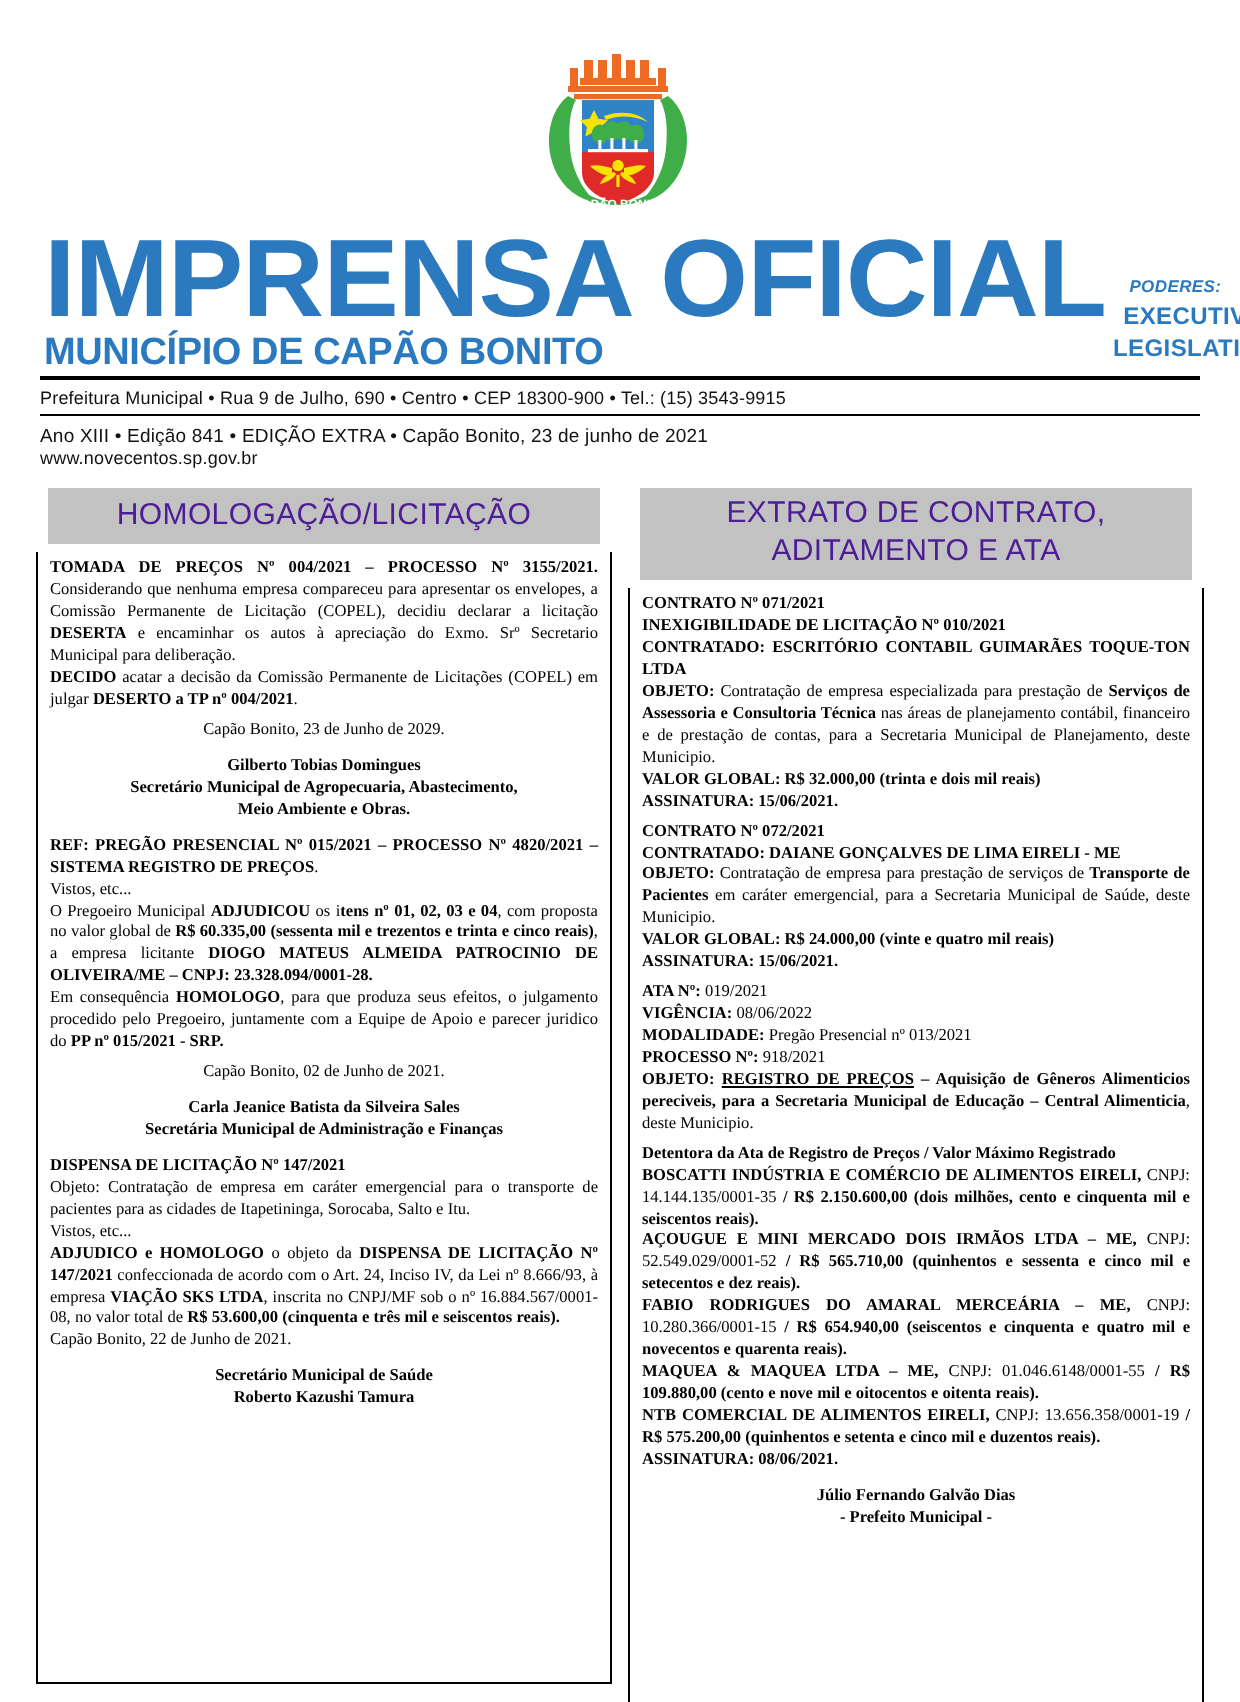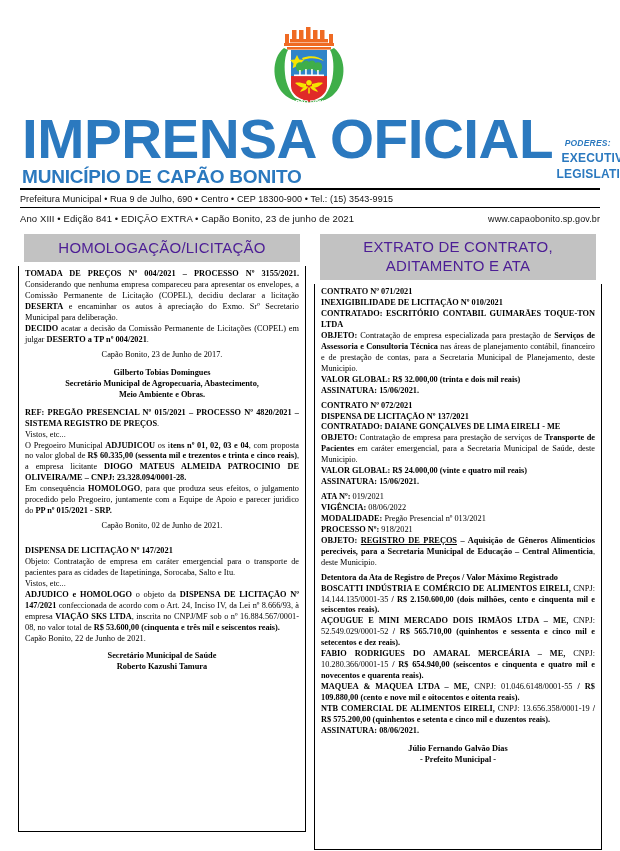--- a/index.html
+++ b/index.html
@@ -125,20 +125,21 @@
   .edition-line {
     margin: 0 20px;
     padding: 5px 0 4px 0;
     display: flex;
     justify-content: space-between;
     align-items: baseline;
     font-family: "Liberation Sans Narrow", "Liberation Sans", sans-serif;
     font-size: 9.5px;
     letter-spacing: 0.1px;
     color: #111;
+    flex-direction: column;
   }
   .edition-line .site {
     font-size: 9px;
   }
 
   
   .columns {
     display: flex;
     margin: 6px 18px 0 18px;
     gap: 0;
@@ -273,54 +274,58 @@
         <span class="power-item">LEGISLATIVO</span>
       </div>
     </div>
   </div>
 
   <div class="rule thick"></div>
   <div class="address-line">Prefeitura Municipal • Rua 9 de Julho, 690 • Centro • CEP 18300-900 • Tel.: (15) 3543-9915</div>
   <div class="rule"></div>
   <div class="edition-line">
     <span>Ano XIII • Edição 841 • EDIÇÃO EXTRA • Capão Bonito, 23 de junho de 2021</span>
-    <span class="site">www.capaobonito.sp.gov.br</span>
+    <span class="site">www.novecentos.sp.gov.br</span>
   </div>
 
   <div class="columns">
 
     <div class="col col-left">
       <div class="sec-head">HOMOLOGAÇÃO/LICITAÇÃO</div>
       <div class="col-inner body-text">
         <div>
             <p><b>TOMADA DE PREÇOS Nº 004/2021 – PROCESSO Nº 3155/2021.</b> Considerando que nenhuma empresa compareceu para apresentar os envelopes, a Comissão Permanente de Licitação (COPEL), decidiu declarar a licitação <b>DESERTA</b> e encaminhar os autos à apreciação do Exmo. Srº Secretario Municipal para deliberação.</p>
             <p><b>DECIDO</b> acatar a decisão da Comissão Permanente de Licitações (COPEL) em julgar <b>DESERTO a TP nº 004/2021</b>.</p>
           </div>
         <div class="gap-sm"></div>
         <div>
-            <p class="p-center">Capão Bonito, 23 de Junho de 2017.</p>
+            <p class="p-center">Capão Bonito, 23 de Junho de 2029.</p>
           </div>
         <div class="gap"></div>
         <div>
             <p class="p-center p-bold">Gilberto Tobias Domingues</p>
             <p class="p-center p-bold">Secretário Municipal de Agropecuaria, Abastecimento,</p>
             <p class="p-center p-bold">Meio Ambiente e Obras.</p>
           </div>
         <div class="gap"></div>
         <div>
             <p><b>REF: PREGÃO PRESENCIAL Nº 015/2021 – PROCESSO Nº 4820/2021 – SISTEMA REGISTRO DE PREÇOS</b>.</p>
             <p class="p-left">Vistos, etc...</p>
             <p>O Pregoeiro Municipal <b>ADJUDICOU</b> os i<b>tens nº 01, 02, 03 e 04</b>, com proposta no valor global de <b>R$ 60.335,00 (sessenta mil e trezentos e trinta e cinco reais)</b>, a empresa licitante <b>DIOGO MATEUS ALMEIDA PATROCINIO DE OLIVEIRA/ME – CNPJ: 23.328.094/0001-28.</b></p>
             <p>Em consequência <b>HOMOLOGO</b>, para que produza seus efeitos, o julgamento procedido pelo Pregoeiro, juntamente com a Equipe de Apoio e parecer juridico do <b>PP nº 015/2021 - SRP.</b></p>
           </div>
         <div class="gap-sm"></div>
         <div>
             <p class="p-center">Capão Bonito, 02 de Junho de 2021.</p>
           </div>
         <div class="gap"></div>
+        <div>
+            <p class="p-center p-bold">Carla Jeanice Batista da Silveira Sales</p>
+            <p class="p-center p-bold">Secretária Municipal de Administração e Finanças</p>
+          </div>
         <div class="gap"></div>
         <div>
             <p class="p-left"><b>DISPENSA DE LICITAÇÃO Nº 147/2021</b></p>
             <p>Objeto: Contratação de empresa em caráter emergencial para o transporte de pacientes para as cidades de Itapetininga, Sorocaba, Salto e Itu.</p>
             <p class="p-left">Vistos, etc...</p>
             <p><b>ADJUDICO e HOMOLOGO</b> o objeto da <b>DISPENSA DE LICITAÇÃO Nº 147/2021</b> confeccionada de acordo com o Art. 24, Inciso IV, da Lei nº 8.666/93, à empresa <b>VIAÇÃO SKS LTDA</b>, inscrita no CNPJ/MF sob o nº 16.884.567/0001-08, no valor total de <b>R$ 53.600,00 (cinquenta e três mil e seiscentos reais).</b></p>
             <p class="p-left">Capão Bonito, 22 de Junho de 2021.</p>
           </div>
         <div class="gap"></div>
         <div>
@@ -337,21 +342,20 @@
             <p class="p-left"><b>CONTRATO Nº 071/2021</b></p>
             <p class="p-left"><b>INEXIGIBILIDADE DE LICITAÇÃO Nº 010/2021</b></p>
             <p><b>CONTRATADO: ESCRITÓRIO CONTABIL GUIMARÃES TOQUE-TON LTDA</b></p>
             <p><b>OBJETO:</b> Contratação de empresa especializada para prestação de <b>Serviços de Assessoria e Consultoria Técnica</b> nas áreas de planejamento contábil, financeiro e de prestação de contas, para a Secretaria Municipal de Planejamento, deste Municipio.</p>
             <p class="p-left"><b>VALOR GLOBAL: R$ 32.000,00 (trinta e dois mil reais)</b></p>
             <p class="p-left"><b>ASSINATURA: 15/06/2021.</b></p>
           </div>
         <div class="gap-sm"></div>
         <div>
             <p class="p-left"><b>CONTRATO Nº 072/2021</b></p>
-            <p class="p-left"><b>DISPENSA DE LICITAÇÃO Nº 137/2021</b></p>
             <p class="p-left"><b>CONTRATADO: DAIANE GONÇALVES DE LIMA EIRELI - ME</b></p>
             <p><b>OBJETO:</b> Contratação de empresa para prestação de serviços de <b>Transporte de Pacientes</b> em caráter emergencial, para a Secretaria Municipal de Saúde, deste Municipio.</p>
             <p class="p-left"><b>VALOR GLOBAL: R$ 24.000,00 (vinte e quatro mil reais)</b></p>
             <p class="p-left"><b>ASSINATURA: 15/06/2021.</b></p>
           </div>
         <div class="gap-sm"></div>
         <div>
             <p class="p-left"><b>ATA Nº:</b> 019/2021</p>
             <p class="p-left"><b>VIGÊNCIA:</b> 08/06/2022</p>
             <p class="p-left"><b>MODALIDADE:</b> Pregão Presencial nº 013/2021</p>

